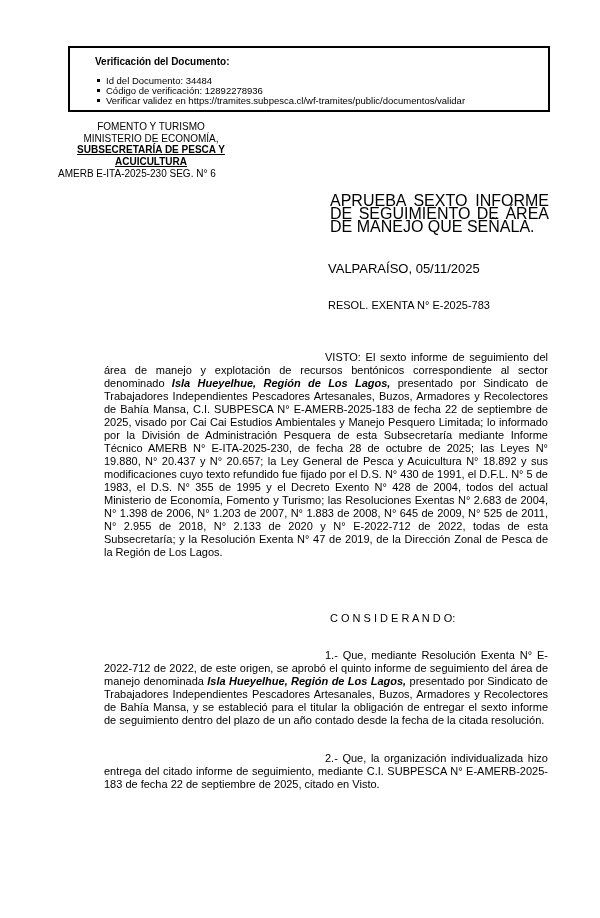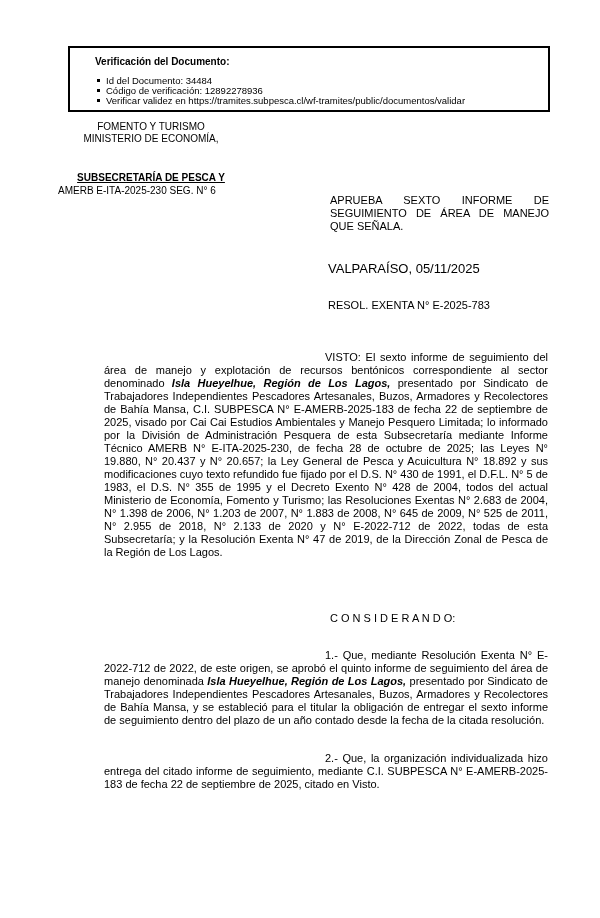--- a/index.html
+++ b/index.html
@@ -41,31 +41,31 @@
     margin-right: 6px; flex: 0 0 auto;
   }
 
   
   .letterhead {
     position: absolute; left: 55px; top: 121px; width: 192px;
     text-align: center;
     font-size: 10px; line-height: 11.5px;
   }
   .letterhead .agency {
-    font-weight: bold; text-decoration: underline; margin-top: 28px;
+    font-weight: bold; text-decoration: underline;
   }
   .file-ref {
     text-align: left; padding-left: 3px; margin-top: 1px;
     white-space: nowrap;
   }
 
   
   .subject {
     position: absolute; left: 330px; top: 194px; width: 219px;
-    font-size: 11px; line-height: 13px;
+    font-size: 16px; line-height: 13px;
     text-align: justify;
   }
   .place-date {
     position: absolute; left: 328px; top: 262px;
     font-size: 13px; line-height: 13px; white-space: nowrap;
   }
   .resolution-number {
     position: absolute; left: 328px; top: 299px;
     font-size: 11px; line-height: 13px; white-space: nowrap;
   }
@@ -108,20 +108,21 @@
         <span class="bullet-square"></span>
         <span>Verificar validez en https://tramites.subpesca.cl/wf-tramites/public/documentos/validar</span>
       </div>
     </div>
   </div>
 
   <div class="letterhead">
     <div>FOMENTO Y TURISMO</div>
     <div>MINISTERIO DE ECONOMÍA,</div>
     <div class="agency">SUBSECRETARÍA DE PESCA Y</div>
+    <div class="agency">ACUICULTURA</div>
     <div class="file-ref">AMERB E-ITA-2025-230 SEG. N° 6</div>
   </div>
 
   <div class="subject">APRUEBA SEXTO INFORME DE SEGUIMIENTO DE ÁREA DE MANEJO QUE SEÑALA.</div>
   <div class="place-date">VALPARAÍSO, 05/11/2025</div>
   <div class="resolution-number">RESOL. EXENTA N° E-2025-783</div>
 
   <div class="para visto-para">
     <span class="run-bold">VISTO:</span><span> El sexto informe de seguimiento del área de manejo y explotación de recursos bentónicos correspondiente al sector denominado </span><span class="run-bold-italic">Isla Hueyelhue, Región de Los Lagos,</span><span> presentado por Sindicato de Trabajadores Independientes Pescadores Artesanales, Buzos, Armadores y Recolectores de Bahía Mansa, C.I. SUBPESCA N° E-AMERB-2025-183 de fecha 22 de septiembre de 2025, visado por Cai Cai Estudios Ambientales y Manejo Pesquero Limitada; lo informado por la División de Administración Pesquera de esta Subsecretaría mediante Informe Técnico AMERB N° E-ITA-2025-230, de fecha 28 de octubre de 2025; las Leyes N° 19.880, N° 20.437 y N° 20.657; la Ley General de Pesca y Acuicultura N° 18.892 y sus modificaciones cuyo texto refundido fue fijado por el D.S. N° 430 de 1991, el D.F.L. N° 5 de 1983, el D.S. N° 355 de 1995 y el Decreto Exento N° 428 de 2004, todos del actual Ministerio de Economía, Fomento y Turismo; las Resoluciones Exentas N° 2.683 de 2004, N° 1.398 de 2006, N° 1.203 de 2007, N° 1.883 de 2008, N° 645 de 2009, N° 525 de 2011, N° 2.955 de 2018, N° 2.133 de 2020 y N° E-2022-712 de 2022, todas de esta Subsecretaría; y la Resolución Exenta N° 47 de 2019, de la Dirección Zonal de Pesca de la Región de Los Lagos.</span>
   </div>

